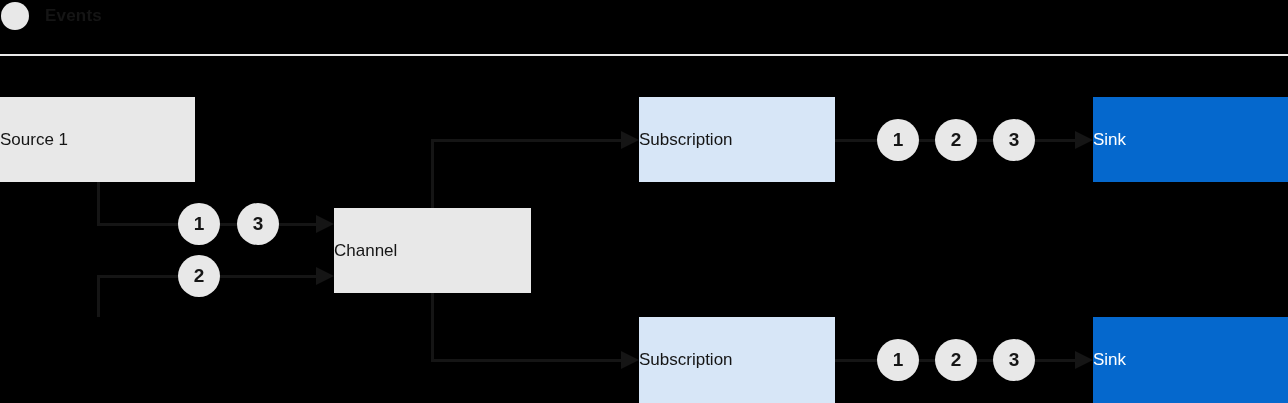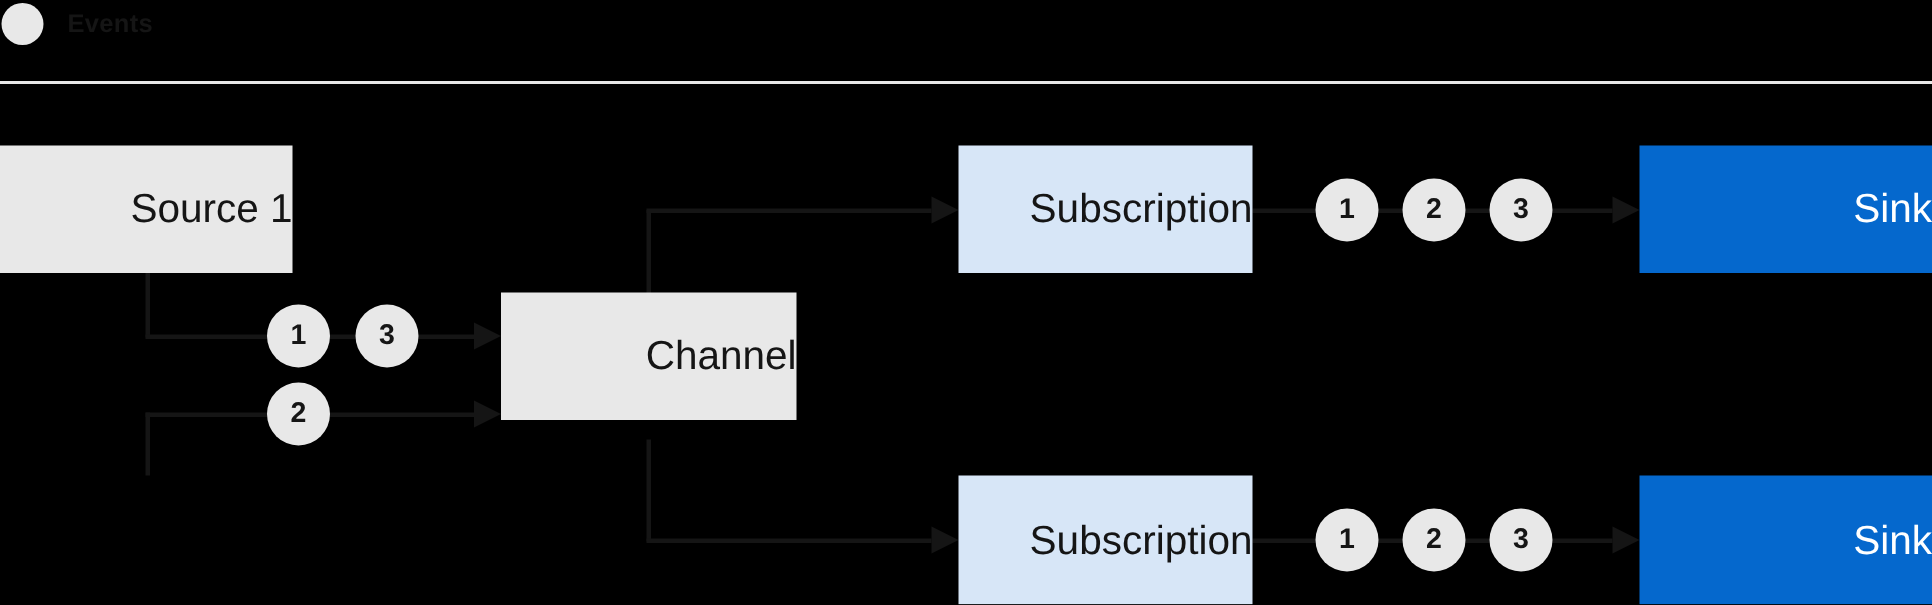--- a/index.html
+++ b/index.html
@@ -35,22 +35,22 @@
     position: absolute;
     left: 0; right: 0; top: 54px;
     height: 2px;
     background: var(--divider, #e8e8e8);
   }
   
   .box {
     position: absolute;
     display: flex;
     align-items: center;
-    justify-content: flex-end;
-    font-size: 27px;
+    justify-content: flex-start;
+    font-size: 17px;
     color: var(--text-dark, #151515);
     z-index: 1;
   }
   .box.gray  { background: var(--box-gray, #e8e8e8); }
   .box.lblue { background: var(--box-light-blue, #d7e6f7); }
   .box.blue  { background: var(--box-blue, #0568cd); color: var(--text-light, #fff); }
   
   .seg {
     position: absolute;
     background: var(--line, #151515);
@@ -82,21 +82,21 @@
 
 <div class="canvas">
 
   <div class="legend-circle"></div>
   <div class="legend-label">Events</div>
   <div class="divider"></div>
 
   <div class="box gray" style="left:0; top:97; width:195px; height:85px; top:97px;">
     <span>Source 1</span>
   </div>
-  <div class="box gray" style="left:334px; top:195px; width:197px; height:85px;">
+  <div class="box gray" style="left:334px; top:208px; width:197px; height:85px;">
     <span>Channel</span>
   </div>
   <div class="box lblue" style="left:639px; top:97px; width:196px; height:85px;">
     <span>Subscription</span>
   </div>
   <div class="box lblue" style="left:639px; top:317px; width:196px; height:86px;">
     <span>Subscription</span>
   </div>
   <div class="box blue" style="left:1093px; top:97px; width:195px; height:85px;">
     <span>Sink</span>

